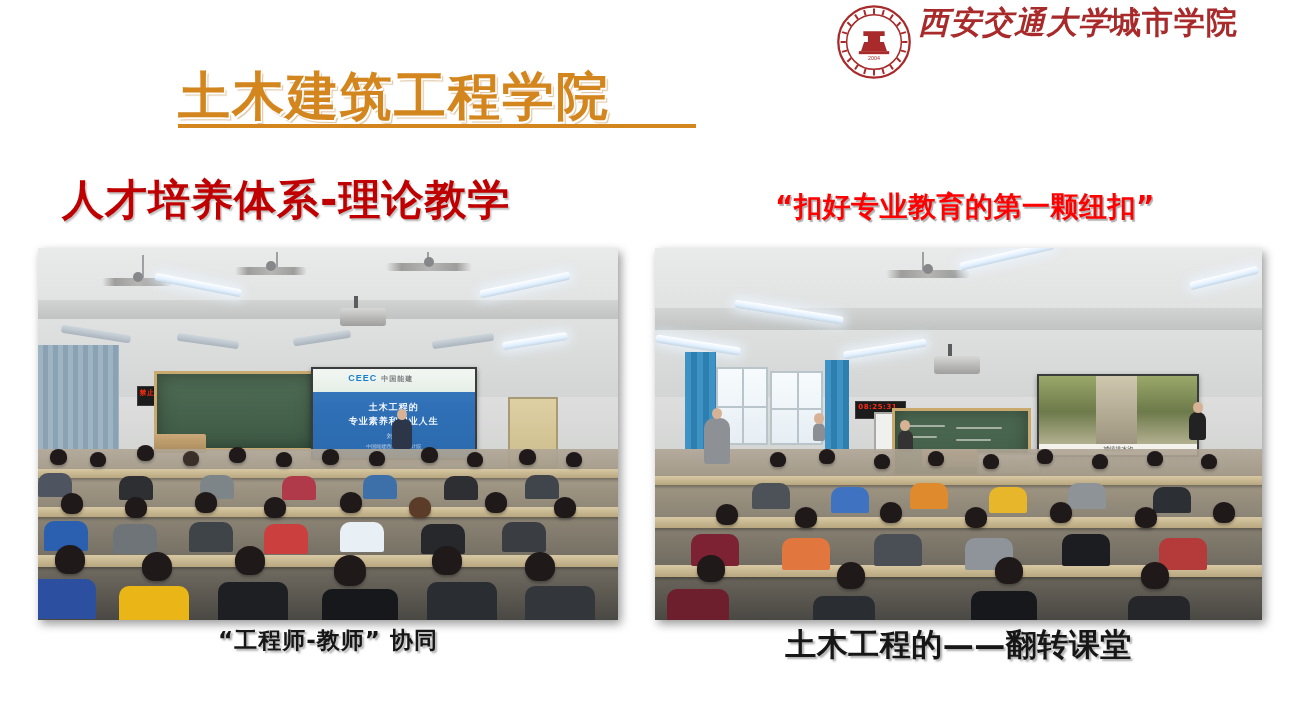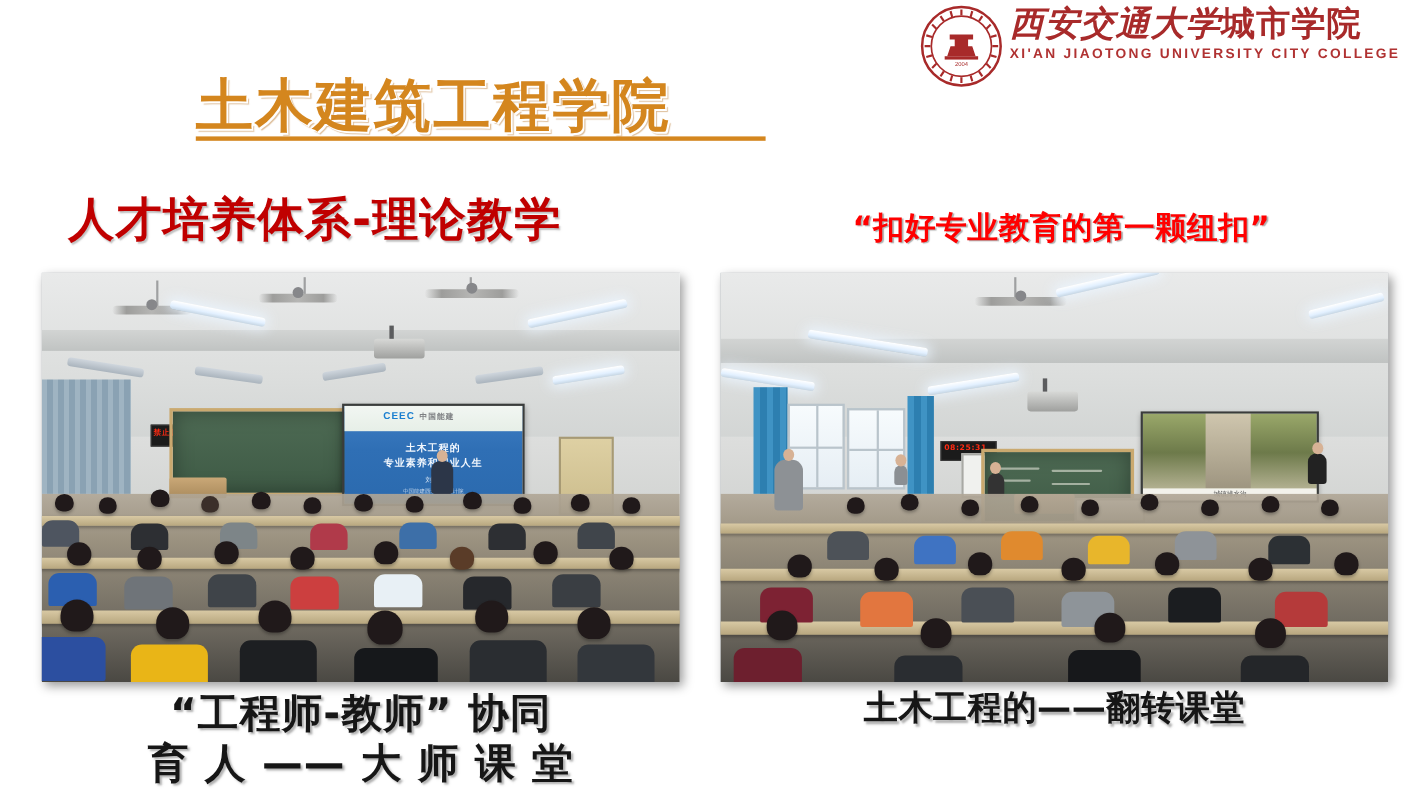--- a/index.html
+++ b/index.html
@@ -276,21 +276,21 @@
   .caption {
     position: absolute;
     text-align: center;
     color: #161616;
     font-weight: bold;
     line-height: 1.22;
     text-shadow: 2px 2px 2px rgba(110,110,110,0.55);
     font-family: "DejaVu Sans", "Liberation Sans", sans-serif;
   }
   .caption-left {
-    left: 38px; top: 626px; width: 580px; font-size: 37px; letter-spacing: 1px;
+    left: 38px; top: 626px; width: 580px; font-size: 23px; letter-spacing: 1px;
   }
   .caption-right {
     left: 655px; top: 626px; width: 607px; font-size: 31px; letter-spacing: 0.5px;
   }
   .caption .line2 { display: block; }
 </style>
 </head>
 <body>
 
 <div class="logo-block">
@@ -320,21 +320,20 @@
         <line x1="25" y1="14" x2="29" y2="20"></line>
           <line x1="37" y1="8" x2="39" y2="15"></line>
       </g>
       <path d="M33 62 L67 62 L63 50 L58 50 L58 42 L64 42 L64 36 L36 36 L36 42 L42 42 L42 50 L37 50 Z" fill="#a82a2a"></path>
       <rect x="30" y="62" width="40" height="4" fill="#a82a2a"></rect>
       <text x="50" y="74" font-size="7" fill="#a82a2a" text-anchor="middle" font-family="Liberation Sans, sans-serif">2004</text>
     </svg>
   </div>
   <div class="logo-text">
     <div class="logo-cn"><span class="script">西安交通大学</span><span>城市学院</span></div>
-    <div class="logo-en">XI'AN JIAOTONG UNIVERSITY CITY COLLEGE</div>
   </div>
 </div>
 
 <div class="main-title">土木建筑工程学院</div>
 <div class="title-rule"></div>
 
 <div class="left-heading">人才培养体系-理论教学</div>
 
 <div class="right-heading">“扣好专业教育的第一颗纽扣”</div>
 
@@ -544,18 +543,17 @@
       <div class="body" style="left:2%;top:82%;width:62px;height:36px;background:#6d1f2e;"></div>
       <div class="body" style="left:26%;top:86%;width:62px;height:36px;background:#2a2d31;"></div>
       <div class="body" style="left:52%;top:83%;width:66px;height:36px;background:#17181b;"></div>
       <div class="body" style="left:78%;top:86%;width:62px;height:36px;background:#242629;"></div>
     </div>
   </div>
 </div>
 
 <div class="caption caption-left">
   <span>“工程师-教师” 协同</span>
-  <span class="line2">育 人 —— 大 师 课 堂</span>
 </div>
 
 <div class="caption caption-right">
   <span class="line2">土木工程的——翻转课堂</span>
 </div>
 
 </body></html>

